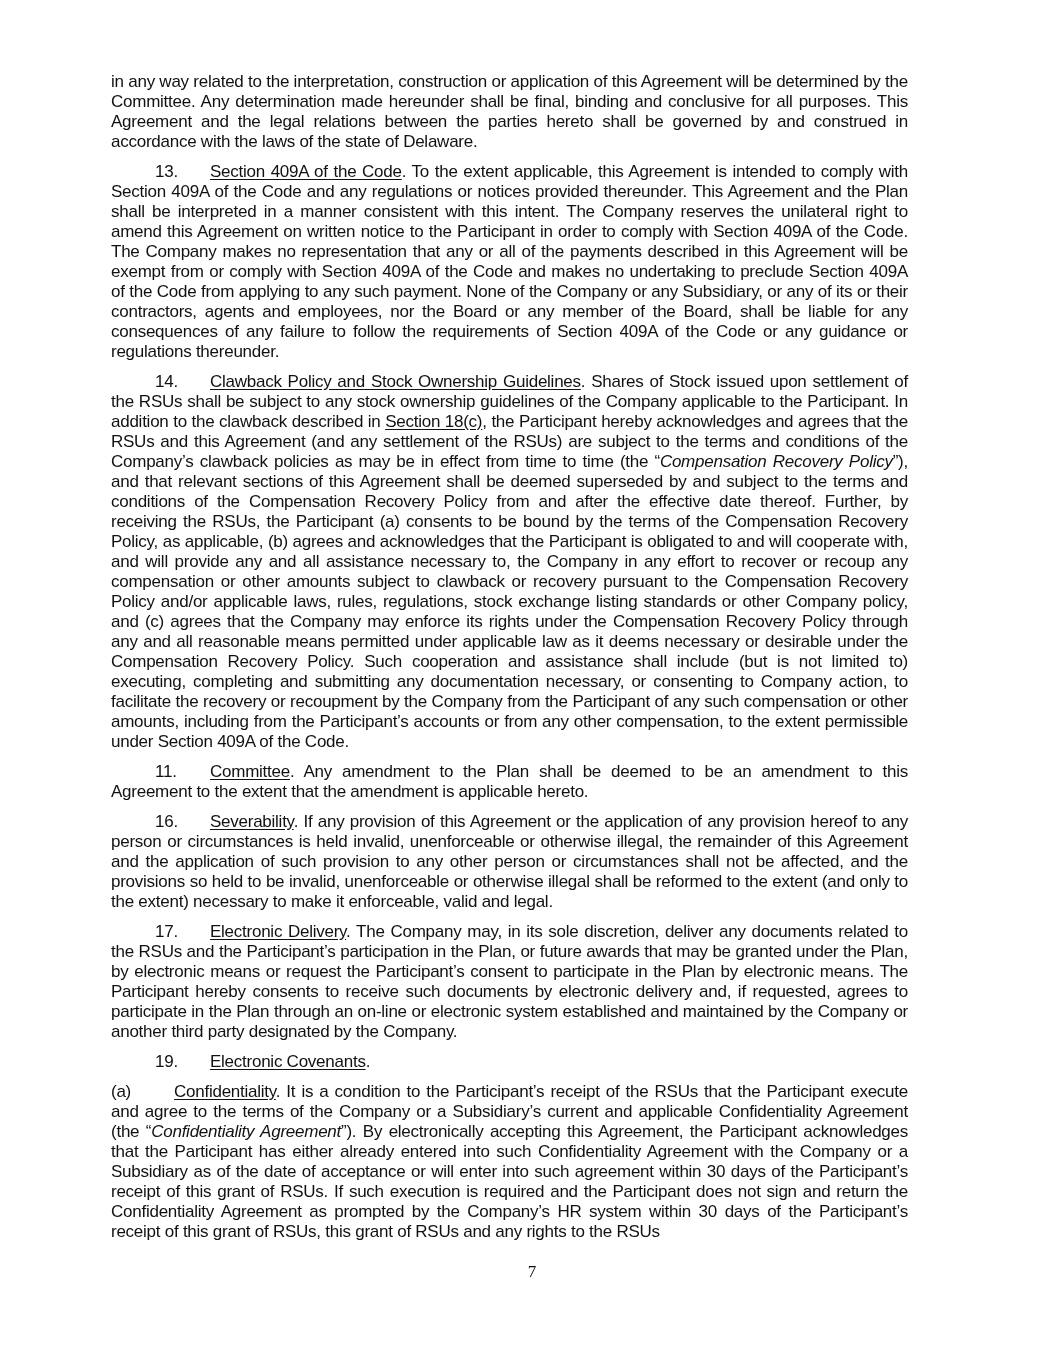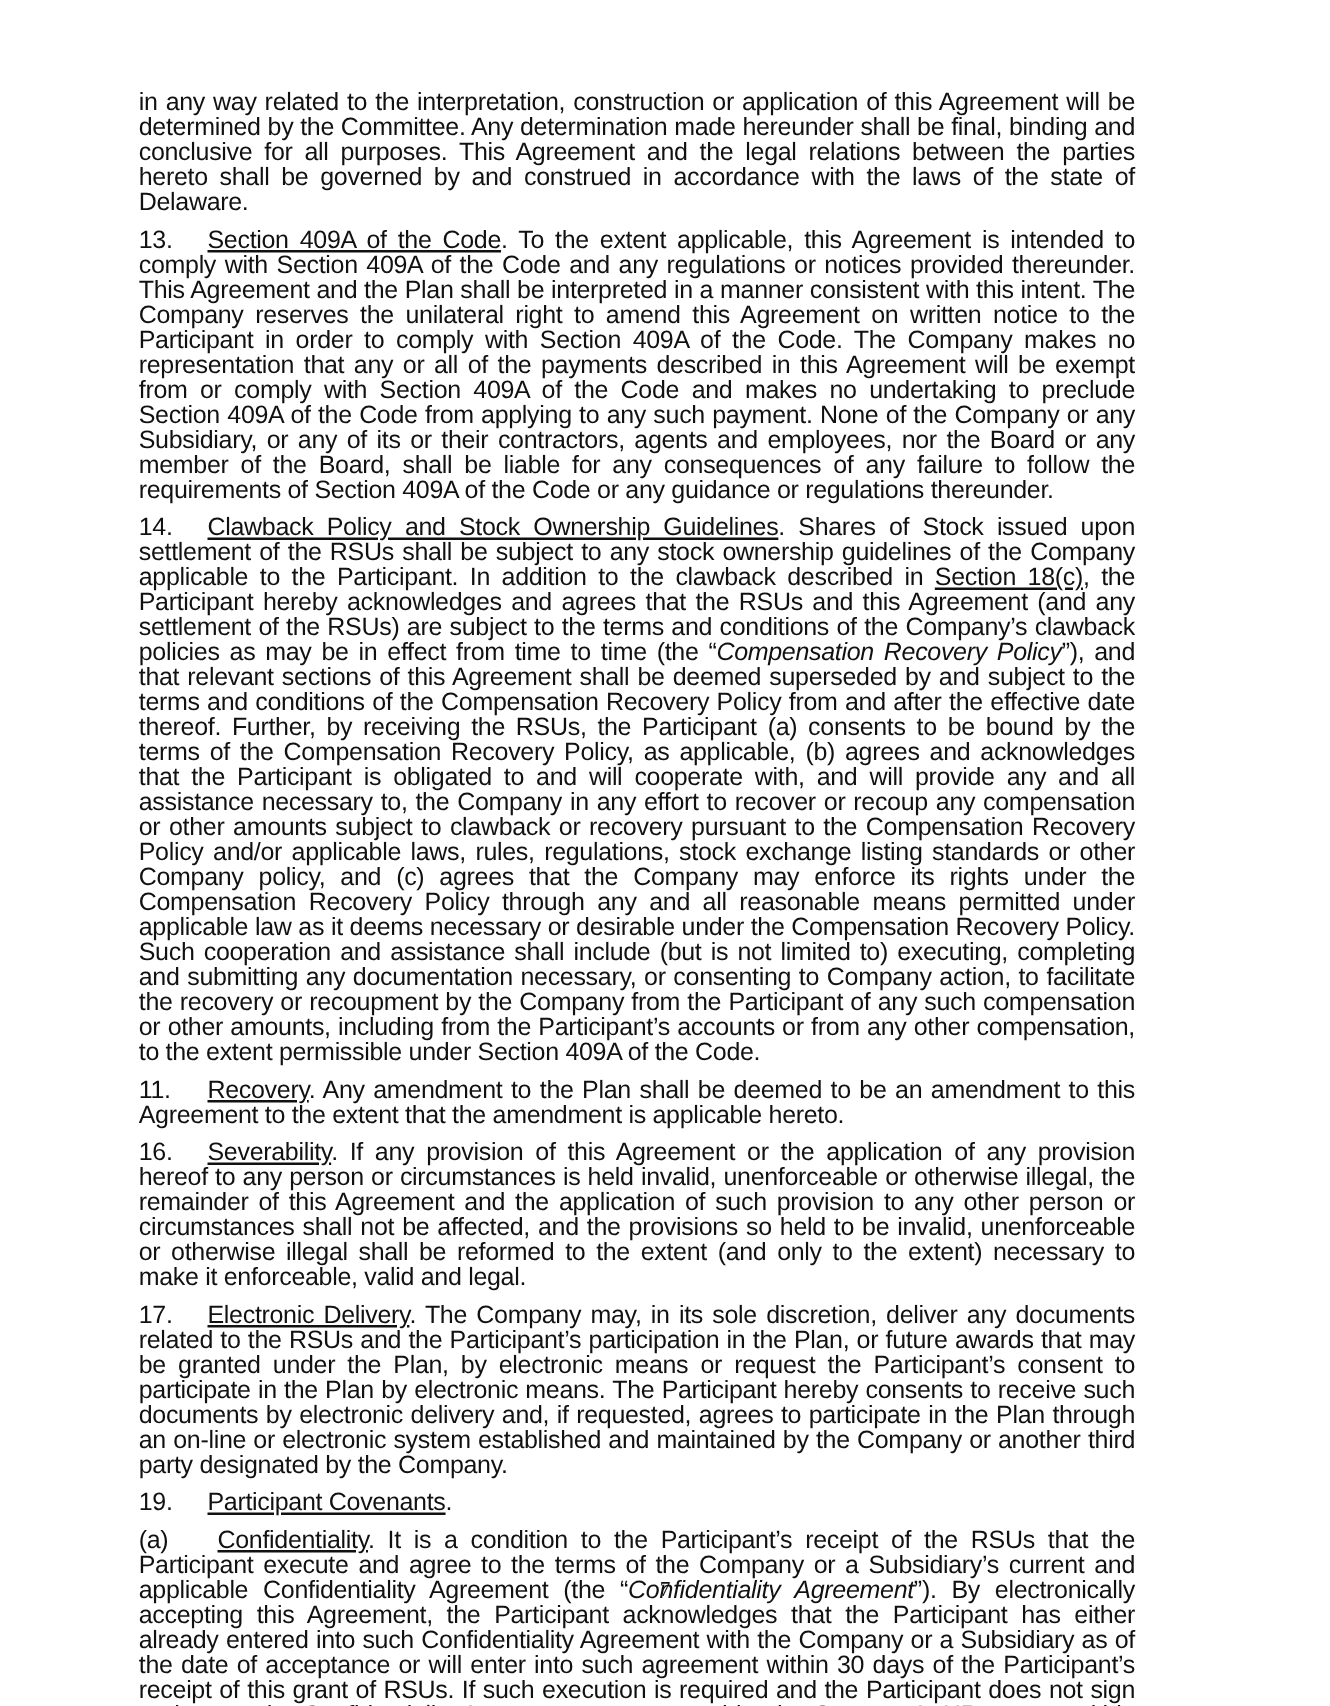--- a/index.html
+++ b/index.html
@@ -15,29 +15,30 @@
     color: #111111;
     font-family: "Liberation Sans", sans-serif;
   }
   .page {
     position: absolute;
     left: 111px;
     top: 72px;
     width: 797px;
   }
   .para {
-    font-size: 20px;
+    font-size: 17px;
     line-height: 20px;
     text-align: justify;
     margin: 0 0 10px 0;
     letter-spacing: -0.25px;
   }
   .num {
     display: inline-block;
     width: 55px;
+    margin-left: 44px;
   }
   .num-sub {
     display: inline-block;
     width: 63px;
   }
   .heading {
     font-weight: normal;
     text-decoration: underline;
     text-underline-offset: 2px;
   }
@@ -71,33 +72,33 @@
 
   <p class="para">
     <span class="num">13.</span><span class="heading">Section 409A of the Code</span><span>.  To the extent applicable, this Agreement is intended to comply with Section 409A of the Code and any regulations or notices provided thereunder.  This Agreement and the Plan shall be interpreted in a manner consistent with this intent. The Company reserves the unilateral right to amend this Agreement on written notice to the Participant in order to comply with Section 409A of the Code. The Company makes no representation that any or all of the payments described in this Agreement will be exempt from or comply with Section 409A of the Code and makes no undertaking to preclude Section 409A of the Code from applying to any such payment.  None of the Company or any Subsidiary, or any of its or their contractors, agents and employees, nor the Board or any member of the Board, shall be liable for any consequences of any failure to follow the requirements of Section 409A of the Code or any guidance or regulations thereunder.</span>
   </p>
 
   <p class="para">
     <span class="num">14.</span><span class="heading">Clawback Policy and Stock Ownership Guidelines</span><span>.  Shares of Stock issued upon settlement of the RSUs shall be subject to any stock ownership guidelines of the Company applicable to the Participant. In addition to the clawback described in </span><span class="ref">Section 18(c)</span><span>, the Participant hereby acknowledges and agrees that the RSUs and this Agreement (and any settlement of the RSUs) are subject to the terms and conditions of the Company’s clawback policies as may be in effect from time to time (the “</span><span class="term">Compensation Recovery Policy</span><span>”), and that relevant sections of this Agreement shall be deemed superseded by and subject to the terms and conditions of the Compensation Recovery Policy from and after the effective date thereof.  Further, by receiving the RSUs, the Participant (a) consents to be bound by the terms of the Compensation Recovery Policy, as applicable, (b) agrees and acknowledges that the Participant is obligated to and will cooperate with, and will provide any and all assistance necessary to, the Company in any effort to recover or recoup any compensation or other amounts subject to clawback or recovery pursuant to the Compensation Recovery Policy and/or applicable laws, rules, regulations, stock exchange listing standards or other Company policy, and (c) agrees that the Company may enforce its rights under the Compensation Recovery Policy through any and all reasonable means permitted under applicable law as it deems necessary or desirable under the Compensation Recovery Policy.  Such cooperation and assistance shall include (but is not limited to) executing, completing and submitting any documentation necessary, or consenting to Company action, to facilitate the recovery or recoupment by the Company from the Participant of any such compensation or other amounts, including from the Participant’s accounts or from any other compensation, to the extent permissible under Section 409A of the Code.</span>
   </p>
 
   <p class="para">
-    <span class="num">11.</span><span class="heading">Recovery</span><span>.  Any amendment to the Plan shall be deemed to be an amendment to this Agreement to the extent that the amendment is applicable hereto.</span>
+    <span class="num">11.</span><span class="heading">Committee</span><span>.  Any amendment to the Plan shall be deemed to be an amendment to this Agreement to the extent that the amendment is applicable hereto.</span>
   </p>
 
   <p class="para">
     <span class="num">16.</span><span class="heading">Severability</span><span>.  If any provision of this Agreement or the application of any provision hereof to any person or circumstances is held invalid, unenforceable or otherwise illegal, the remainder of this Agreement and the application of such provision to any other person or circumstances shall not be affected, and the provisions so held to be invalid, unenforceable or otherwise illegal shall be reformed to the extent (and only to the extent) necessary to make it enforceable, valid and legal.</span>
   </p>
 
   <p class="para">
     <span class="num">17.</span><span class="heading">Electronic Delivery</span><span>.  The Company may, in its sole discretion, deliver any documents related to the RSUs and the Participant’s participation in the Plan, or future awards that may be granted under the Plan, by electronic means or request the Participant’s consent to participate in the Plan by electronic means.  The Participant hereby consents to receive such documents by electronic delivery and, if requested, agrees to participate in the Plan through an on-line or electronic system established and maintained by the Company or another third party designated by the Company.</span>
   </p>
 
   <p class="para">
-    <span class="num">19.</span><span class="heading">Participant Covenants</span><span>.</span>
+    <span class="num">19.</span><span class="heading">Electronic Covenants</span><span>.</span>
   </p>
 
   <p class="para">
     <span class="num-sub">(a)</span><span class="heading">Confidentiality</span><span>.  It is a condition to the Participant’s receipt of the RSUs that the Participant execute and agree to the terms of the Company or a Subsidiary’s current and applicable Confidentiality Agreement (the “</span><span class="term">Confidentiality Agreement</span><span>”).  By electronically accepting this Agreement, the Participant acknowledges that the Participant has either already entered into such Confidentiality Agreement with the Company or a Subsidiary as of the date of acceptance or will enter into such agreement within 30 days of the Participant’s receipt of this grant of RSUs.  If such execution is required and the Participant does not sign and return the Confidentiality Agreement as prompted by the Company’s HR system within 30 days of the Participant’s receipt of this grant of RSUs, this grant of RSUs and any rights to the RSUs</span>
   </p>
 
 </div>
 
 <div class="page-number">7</div>
 

